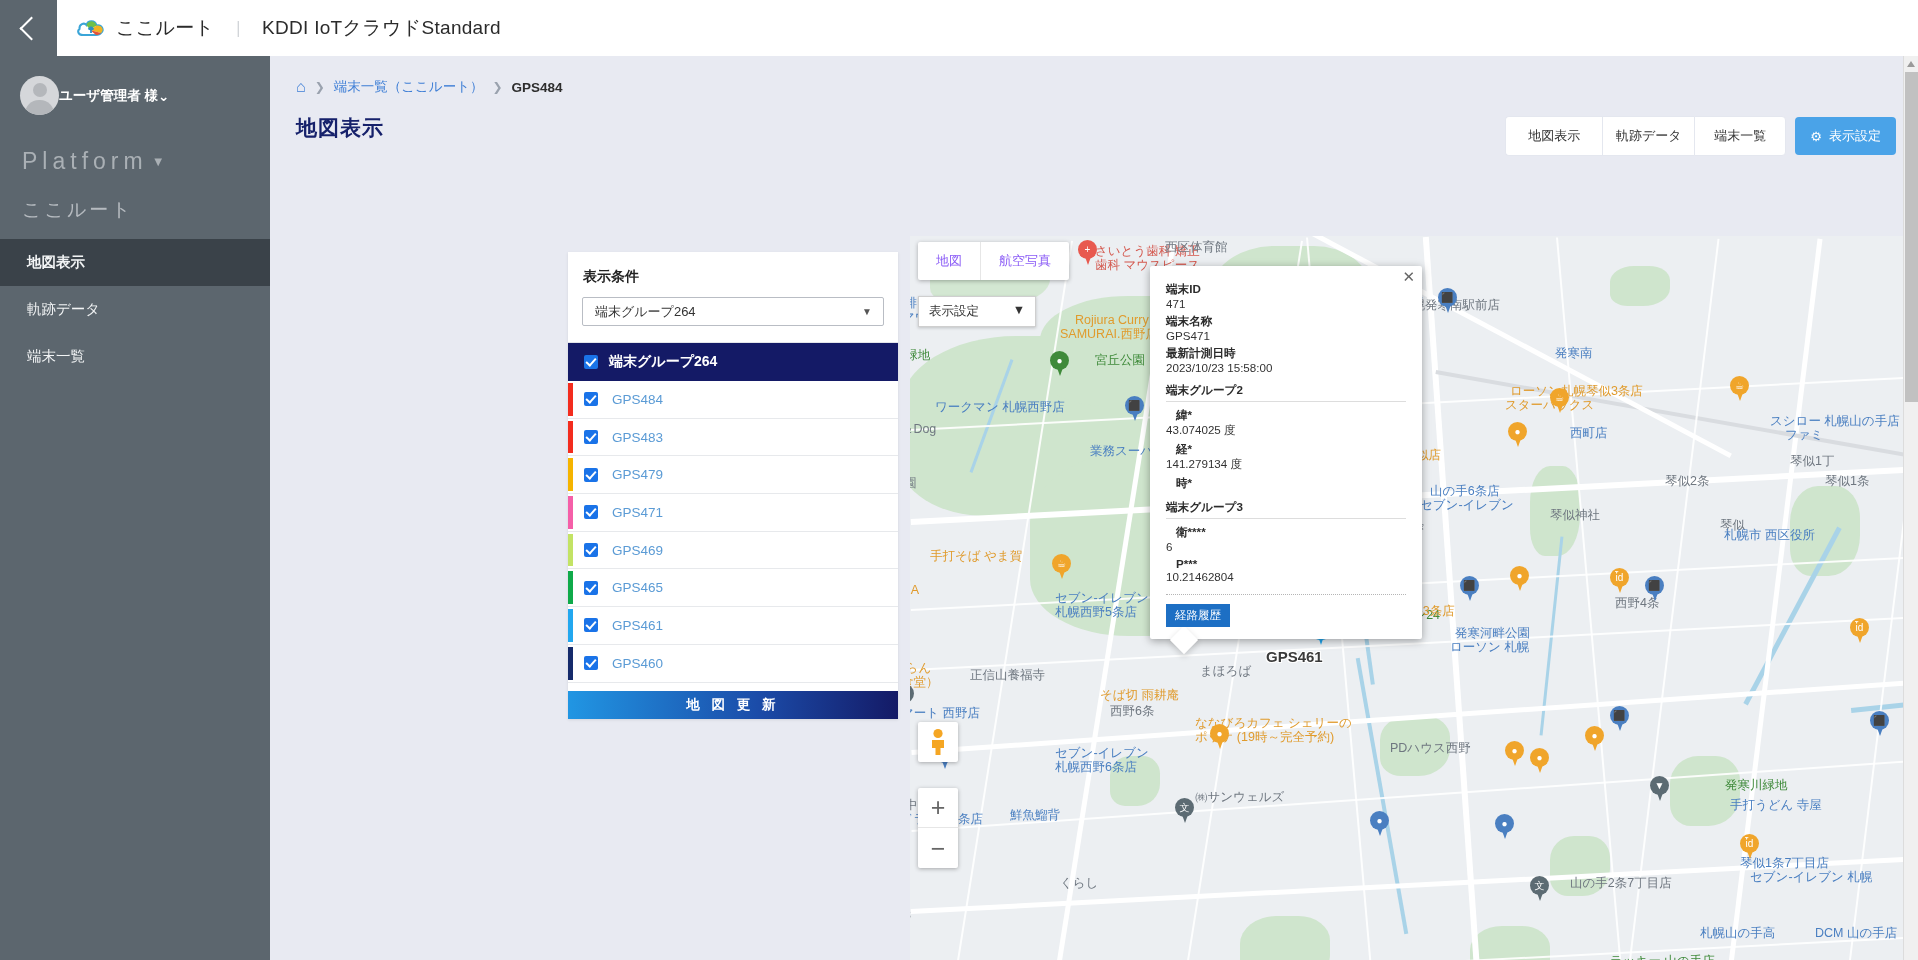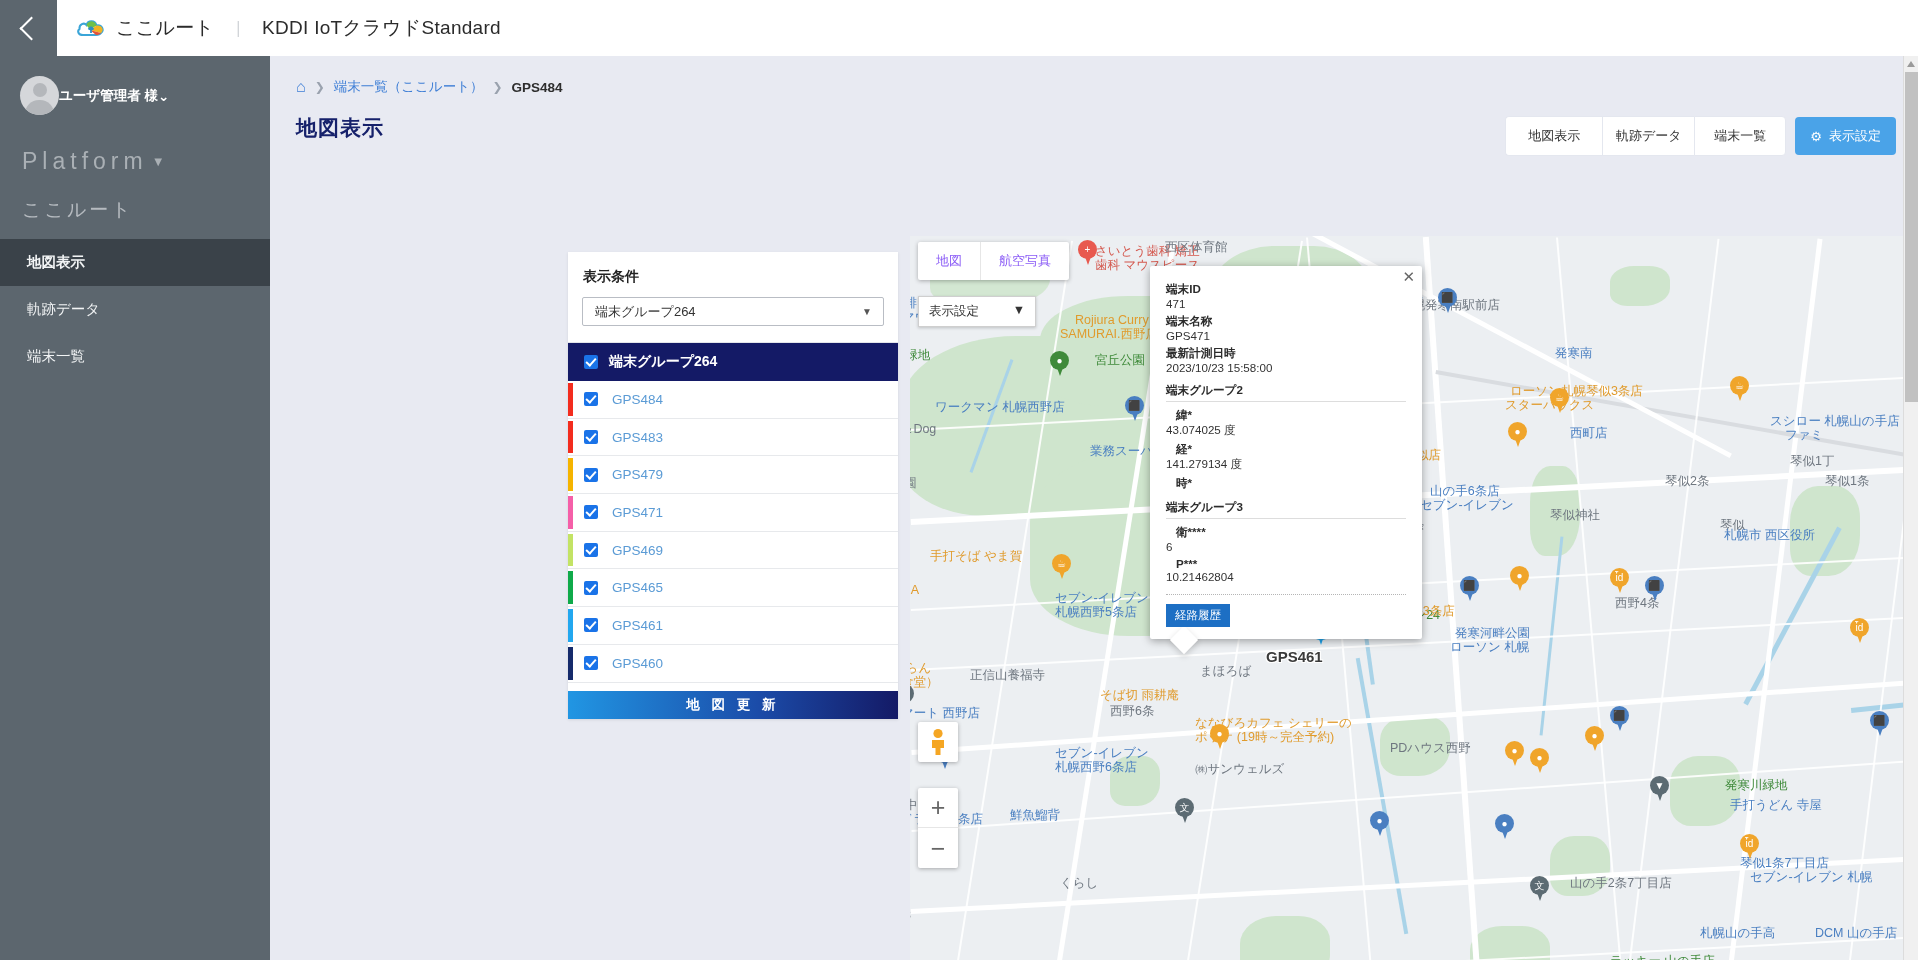--- a/index.html
+++ b/index.html
@@ -414,21 +414,21 @@
           <div class="lbl gry" style="left: 60px; top: 432px;">正信山養福寺</div>
           <div class="lbl org" style="left: -80px; top: 425px;">西野厨房だんらん</div>
           <div class="lbl org" style="left: -85px; top: 439px;">（西野こども食堂）</div>
           <div class="lbl org" style="left: 190px; top: 452px;">そば切 雨耕庵</div>
           <div class="lbl gry" style="left: 200px; top: 468px;">西野6条</div>
           <div class="lbl gry" style="left: 290px; top: 428px;">まほろば</div>
           <div class="lbl blue" style="left: -60px; top: 470px;">ラッキーマート 西野店</div>
           <div class="lbl blue" style="left: 145px; top: 510px;">セブン-イレブン</div>
           <div class="lbl blue" style="left: 145px; top: 524px;">札幌西野6条店</div>
           <div class="lbl gry" style="left: 480px; top: 505px;">PDハウス西野</div>
-          <div class="lbl gry" style="left: 285px; top: 526px;">㈱サンウェルズ</div>
+          <div class="lbl gry" style="left: 285px; top: 554px;">㈱サンウェルズ</div>
           <div class="lbl org" style="left: 285px; top: 480px;">ななびろカフェ シェリーの</div>
           <div class="lbl org" style="left: 285px; top: 494px;">ポッケ (19時～完全予約)</div>
           <div class="lbl grn" style="left: 815px; top: 542px;">発寒川緑地</div>
           <div class="lbl gry" style="left: -80px; top: 562px;">札幌市立西野中</div>
           <div class="lbl blue" style="left: -35px; top: 576px;">サツドラ西野8条店</div>
           <div class="lbl blue" style="left: 100px; top: 572px;">鮮魚鰡背</div>
           <div class="lbl blue" style="left: 430px; top: 42px;">翠明庵</div>
           <div class="lbl blue" style="left: 420px; top: 56px;">セブン-イレブン</div>
           <div class="lbl gry" style="left: 490px; top: 62px;">札幌発寒南駅前店</div>
           <div class="lbl blue" style="left: 645px; top: 110px;">発寒南</div>

